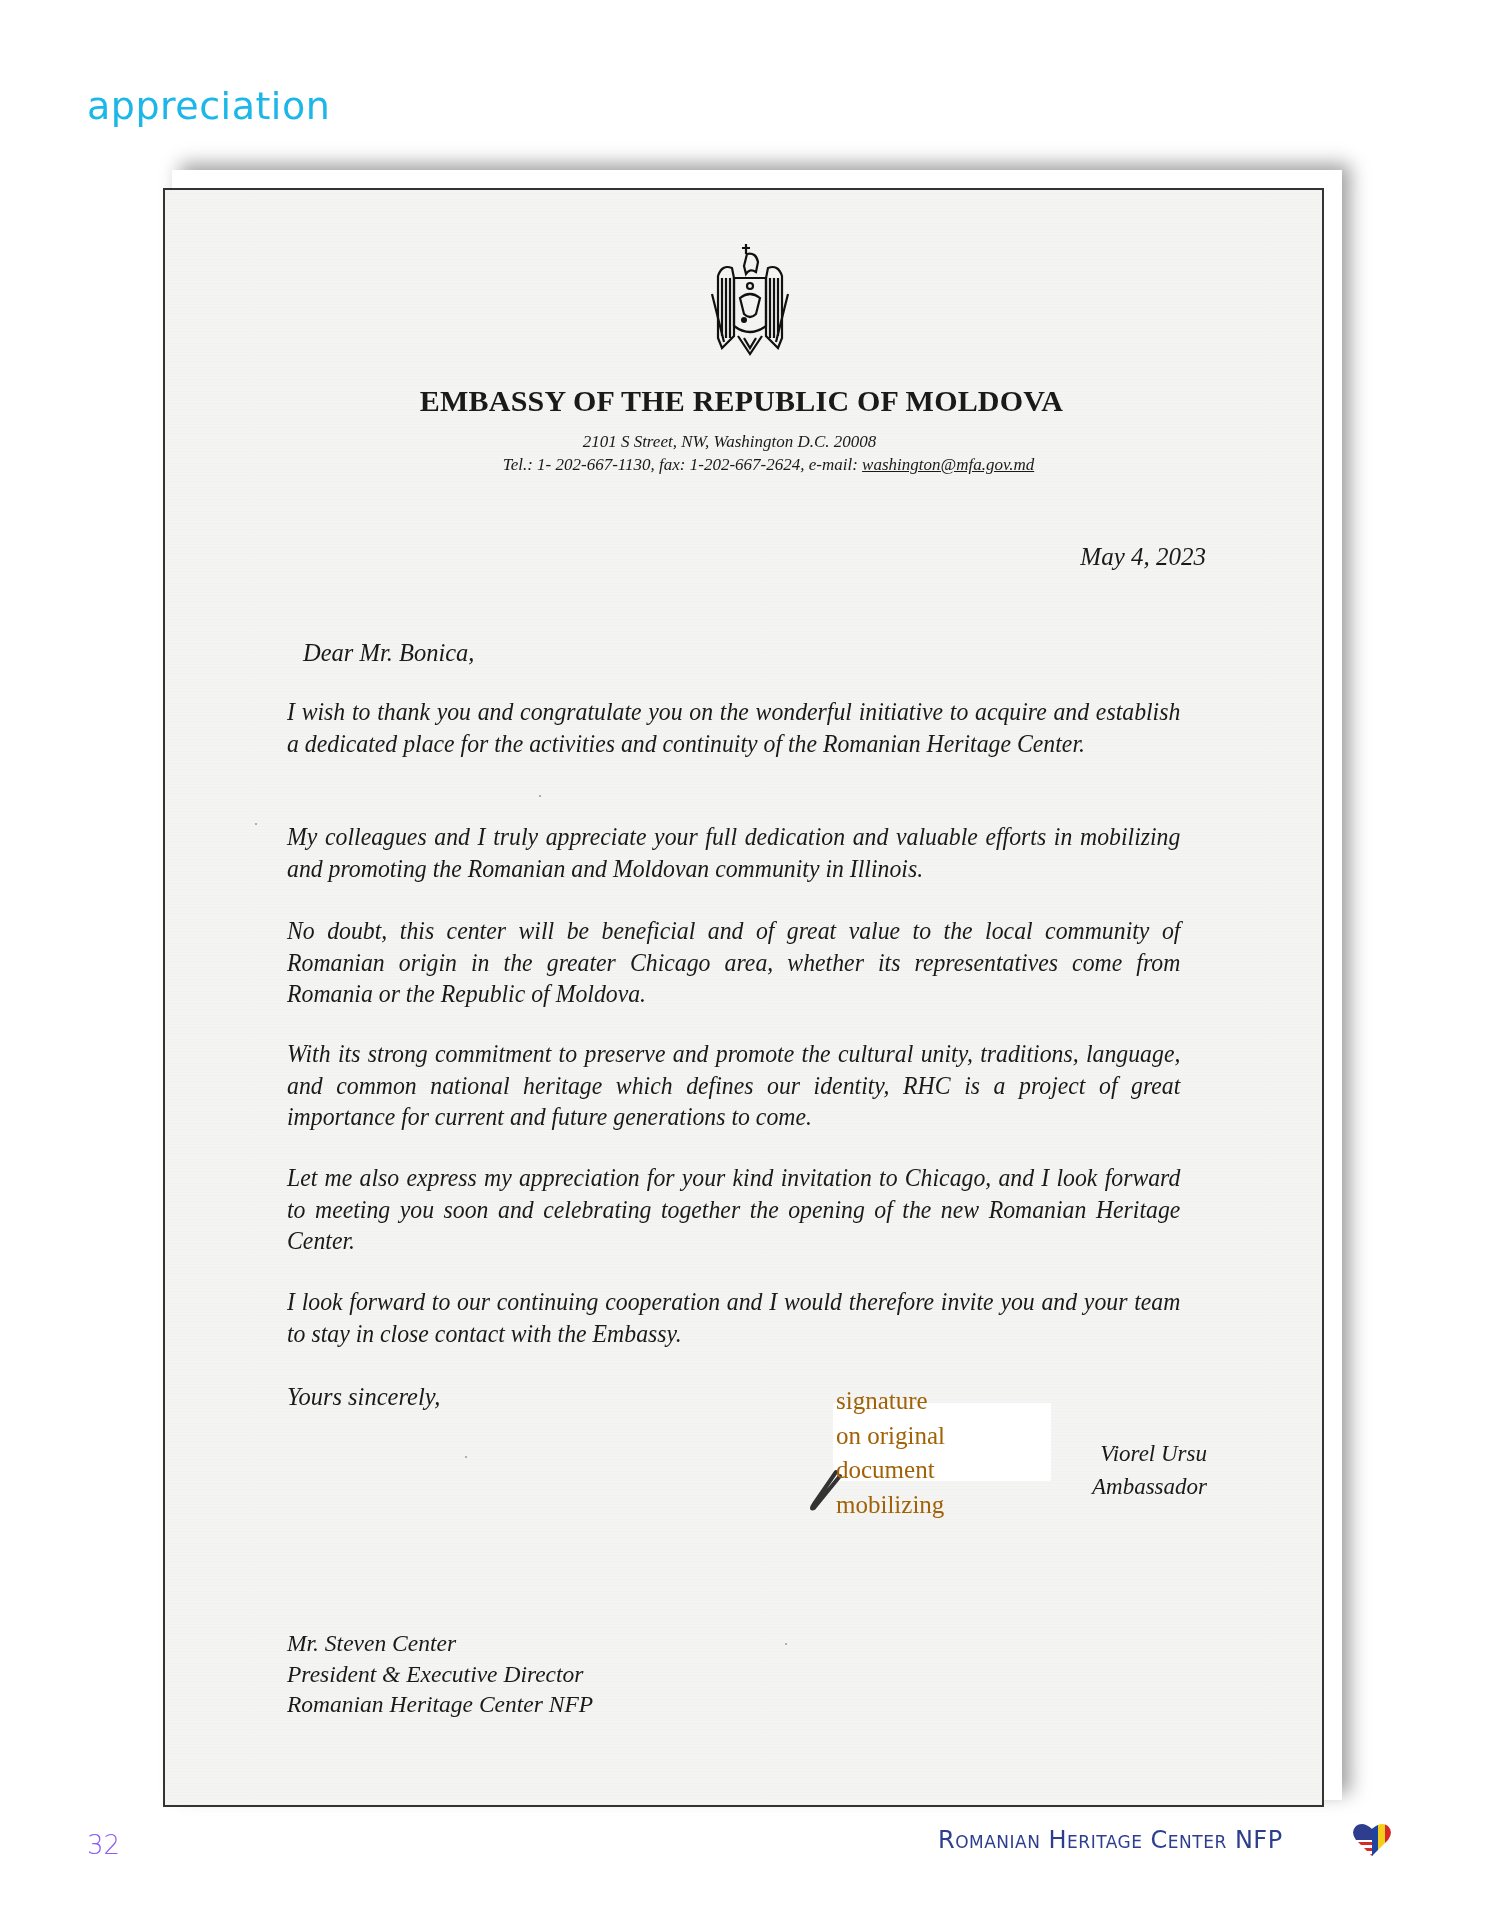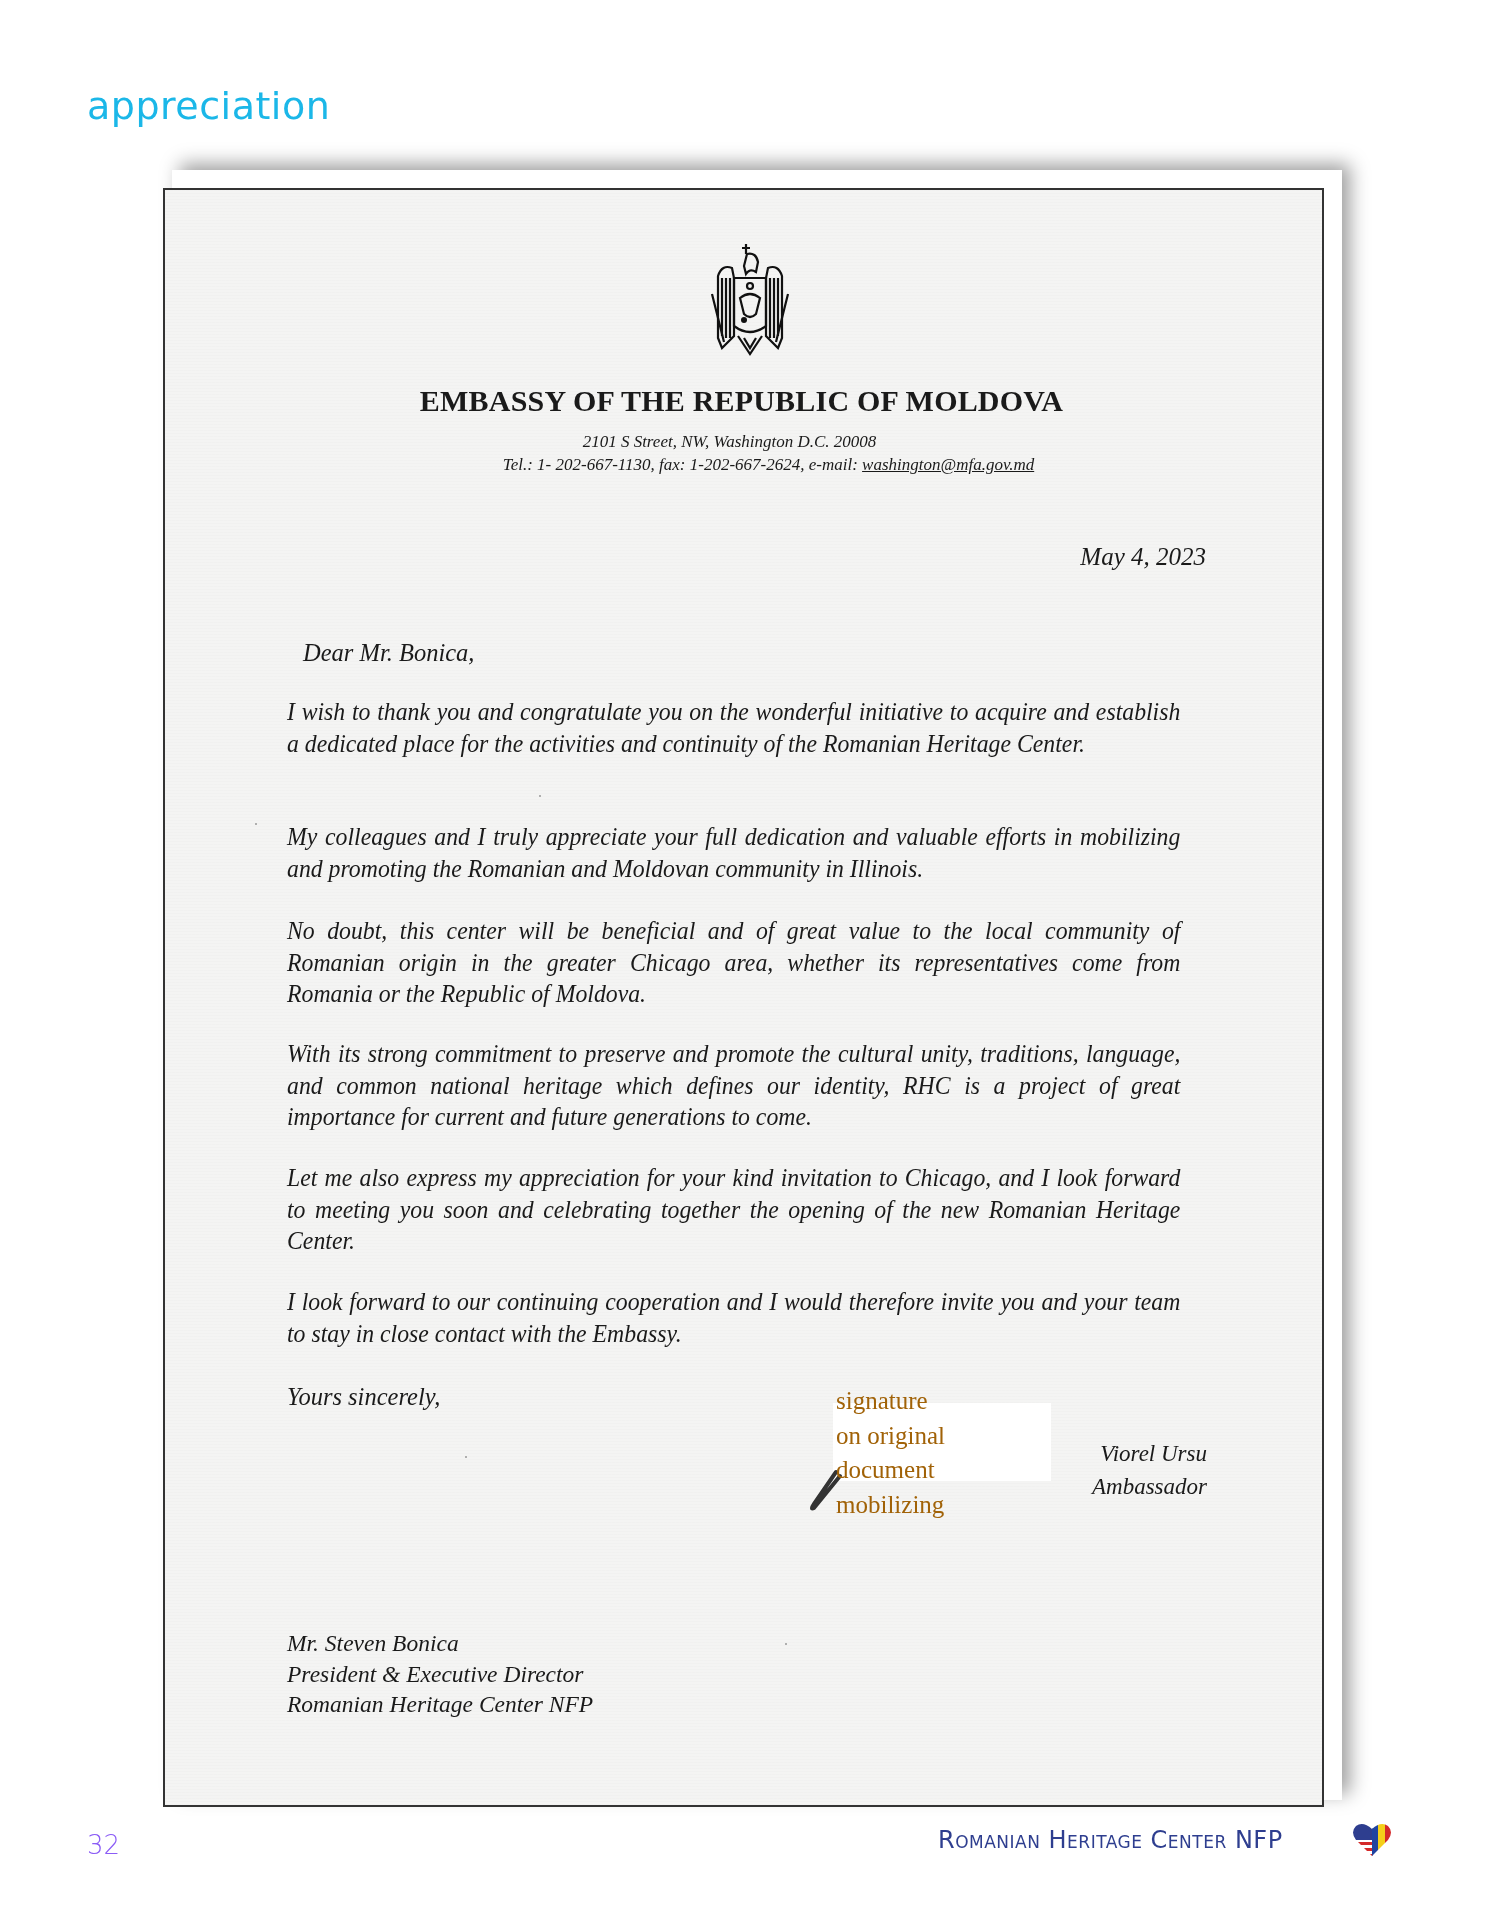--- a/index.html
+++ b/index.html
@@ -86,21 +86,21 @@
   <div>document</div>
   <div>mobilizing</div>
 </div>
 
 <div class="abs serif ital signer">
   <div>Viorel Ursu</div>
   <div>Ambassador</div>
 </div>
 
 <div class="abs serif ital recipient">
-  <div>Mr. Steven Bonica</div>
+  <div>Mr. Steven Center</div>
   <div>President &amp; Executive Director</div>
   <div>Romanian Heritage Center NFP</div>
 </div>
 
 <div class="abs speck" style="left:255px;top:823px;"></div>
 <div class="abs speck" style="left:539px;top:795px;"></div>
 <div class="abs speck" style="left:785px;top:1643px;"></div>
 <div class="abs speck" style="left:465px;top:1456px;"></div>
 
 <div class="abs page-num">32</div>

